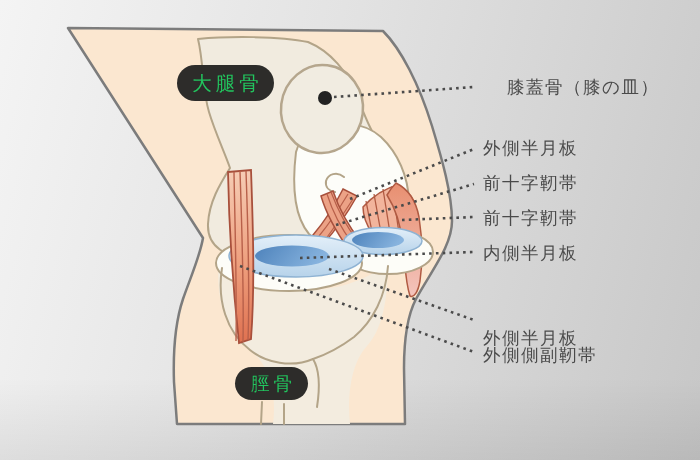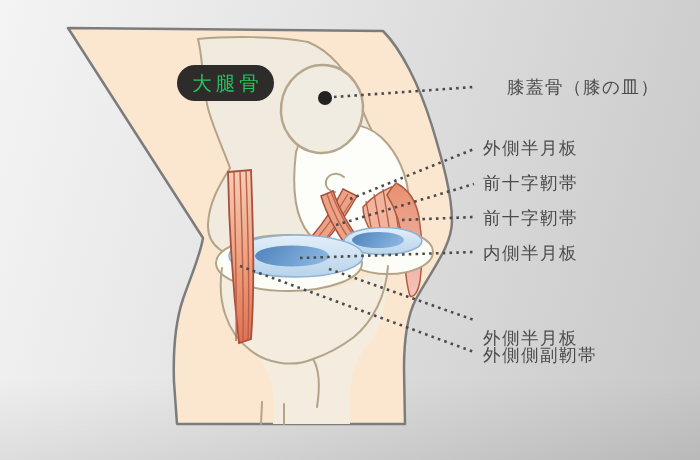--- a/index.html
+++ b/index.html
@@ -159,20 +159,23 @@
       <line x1="300" y1="258" x2="474" y2="252"></line>
       <line x1="329" y1="269" x2="474" y2="320"></line>
       <line x1="240" y1="266" x2="474" y2="352"></line>
     </g>
     <circle cx="325" cy="98" r="7" fill="#222222"></circle>
   </svg>
 
   <div class="bone-tag tag-femur">
     <span>大腿骨</span>
   </div>
+  <div class="bone-tag tag-tibia">
+    <span>脛骨</span>
+  </div>
 
   <div class="ann-label" style="left:483px;top:78px;margin-left:24px;">膝蓋骨（膝の皿）</div>
   <div class="ann-label" style="left:483px;top:139px;">外側半月板</div>
   <div class="ann-label" style="left:483px;top:174px;">前十字靭帯</div>
   <div class="ann-label" style="left:483px;top:209px;">前十字靭帯</div>
   <div class="ann-label" style="left:483px;top:244px;">内側半月板</div>
   <div class="ann-label" style="left:483px;top:312px;margin-top:17px;">外側半月板</div>
   <div class="ann-label" style="left:483px;top:346px;text-align:right;">外側側副靭帯</div>
 </div>
 

